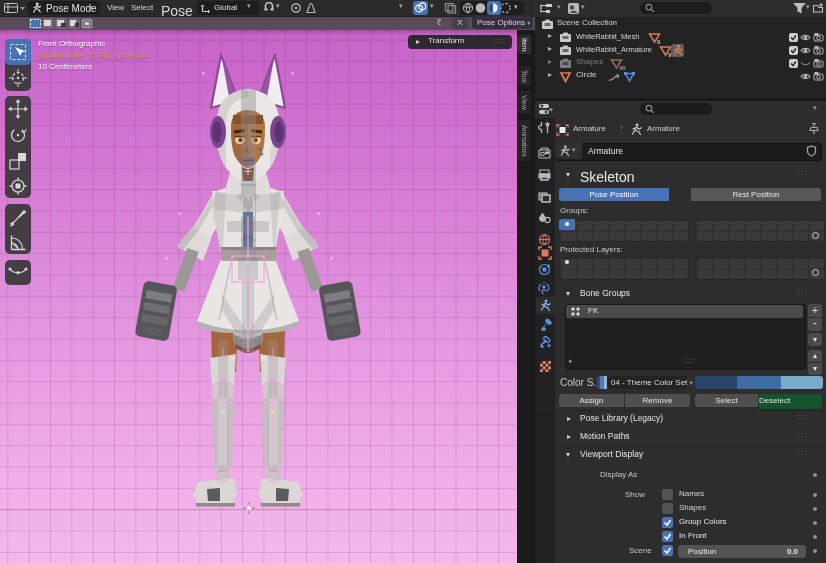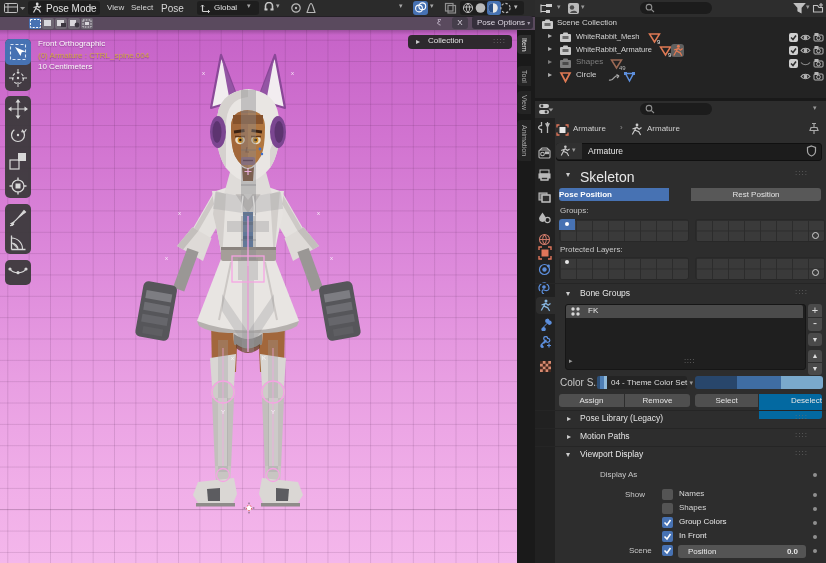--- a/index.html
+++ b/index.html
@@ -198,21 +198,21 @@
 <div class="abs" style="left:31px;top:2px;width:12px;height:12px;">
  <svg width="12" height="12" viewBox="0 0 12 12" stroke="#d8d8d8" stroke-width="1.2" fill="none">
  <circle cx="6.2" cy="2" r="1.4" fill="#d8d8d8" stroke="none"></circle>
         <path d="M6 3.5L4.5 7l-2 3.5M6 3.5l2 2 2-1.5M5 6.5l3 1.5 1.5 2.5M2.5 5.5L6 4.5"></path>
       </svg>
     </div>
 <div class="txt" style="left:46px;top:3px;font-size:10px;color:#e2e2e2;">Pose Mode</div>
 <div class="txt" style="left:89px;top:3.5px;font-size:7px;color:#a8a8a8;">▾</div>
 <div class="txt" style="left:107px;top:3px;font-size:8px;color:#d6d6d6;">View</div>
 <div class="txt" style="left:131px;top:3px;font-size:8px;color:#d6d6d6;">Select</div>
-<div class="txt" style="left:161px;top:3px;font-size:10px;color:#d6d6d6;">Pose</div>
+<div class="txt" style="left:161px;top:3px;font-size:14px;color:#d6d6d6;">Pose</div>
 <div class="abs" style="left:197px;top:1px;width:62px;height:14px;background:#1e1e1e;border-radius:3px;"></div>
 <div class="abs" style="left:200px;top:2px;width:12px;height:12px;">
  <svg width="12" height="12" viewBox="0 0 12 12" fill="none" stroke="#d0d0d0" stroke-width="1.2">
  <path d="M2.5 9.5h7M2.5 9.5V3"></path>
         <path d="M2.5 3l1.5 1.5M2.5 3L1 4.5M9.5 9.5L8 8M9.5 9.5L8 11" stroke-width="1"></path>
       </svg>
     </div>
 <div class="txt" style="left:214px;top:3px;font-size:8px;color:#e2e2e2;">Global</div>
 <div class="txt" style="left:247px;top:2px;font-size:7px;color:#a8a8a8;">▾</div>
 <div class="abs" style="left:263px;top:2px;width:12px;height:12px;">
@@ -363,21 +363,21 @@
  <svg width="26" height="25" viewBox="0 0 26 25" fill="none" stroke="#d8d8d8">
         <path d="M5 9c3 5 13 5 16 0" stroke-width="1.2"></path>
         <circle cx="5" cy="9" r="1.6" fill="#d8d8d8" stroke="none"></circle>
         <circle cx="21" cy="9" r="1.6" fill="#d8d8d8" stroke="none"></circle>
         <circle cx="13" cy="12.7" r="1.6" fill="#d8d8d8" stroke="none"></circle>
       </svg>
     </div>
 
 <div class="abs" style="left:408px;top:35px;width:104px;height:14px;background:rgba(38,38,38,.95);border-radius:4px;">
  <span style="position:absolute;left:8px;top:2px;font-size:8px;color:#cdcdcd;">▸</span>
- <span style="position:absolute;left:20px;top:1px;font-size:8px;color:#e3e3e3;">Collection</span>
+ <span style="position:absolute;left:20px;top:1px;font-size:8px;color:#e3e3e3;">Transform</span>
  <span style="position:absolute;right:6px;top:1px;font-size:8px;color:#7e7e7e;letter-spacing:1px;">::::</span>
     </div>
 <div class="abs" style="left:517px;top:35px;width:14px;height:19px;background:#2e2e2e;border-radius:4px 0 0 4px;overflow:hidden;">
       <div style="writing-mode:vertical-rl;font-size:7px;color:#e5e5e5;width:14px;height:19px;display:flex;align-items:center;justify-content:center;">Item</div>
     </div>
 <div class="abs" style="left:517px;top:66px;width:14px;height:20px;background:#242424;border-radius:4px 0 0 4px;overflow:hidden;">
       <div style="writing-mode:vertical-rl;font-size:7px;color:#ababab;width:14px;height:20px;display:flex;align-items:center;justify-content:center;">Tool</div>
     </div>
 <div class="abs" style="left:517px;top:91px;width:14px;height:23px;background:#242424;border-radius:4px 0 0 4px;overflow:hidden;">
       <div style="writing-mode:vertical-rl;font-size:7px;color:#ababab;width:14px;height:23px;display:flex;align-items:center;justify-content:center;">View</div>
@@ -726,21 +726,21 @@
 <div class="txt" style="left:588px;top:146px;font-size:8.5px;color:#e8e8e8;">Armature</div>
 <div class="abs" style="left:806px;top:145px;width:11px;height:12px;">
       <svg width="11" height="12" fill="none" stroke="#a8a8a8" stroke-width="1.2">
         <path d="M5.5 1L9.5 2.5V6c0 2.5-1.8 4.2-4 5C3.3 10.2 1.5 8.5 1.5 6V2.5z"></path>
       </svg>
     </div>
 
 <div class="txt" style="left:566px;top:170px;font-size:8px;color:#cfcfcf;">▾</div>
 <div class="txt" style="left:580px;top:169px;font-size:14px;color:#e8e8e8;">Skeleton</div>
 <div class="txt" style="left:795px;top:168px;font-size:8px;color:#6e6e6e;letter-spacing:1px;">::::</div>
-<div class="abs" style="left:559px;top:188px;width:110px;height:13px;background:#4772b3;border-radius:3px 0 0 3px;font-size:8px;color:#fff;line-height:13px;font-weight:bold;">Pose Position</div>
+<div class="abs" style="left:559px;top:188px;width:110px;height:13px;background:#4772b3;border-radius:3px 0 0 3px;text-align:center;font-size:8px;color:#fff;line-height:13px;">Pose Position</div>
 <div class="abs" style="left:691px;top:188px;width:130px;height:13px;background:#585858;border-radius:0 3px 3px 0;text-align:center;font-size:8px;color:#e4e4e4;line-height:13px;">Rest Position</div>
 <div class="txt" style="left:560px;top:206px;font-size:8px;color:#c8c8c8;">Groups:</div>
 <div class="abs" style="left:559px;top:219px;width:128px;height:21px;background:#3a3a3a;border:1px solid #282828;border-radius:3px;
  background-image:linear-gradient(to right,#2c2c2c 0 1px,transparent 1px),linear-gradient(to bottom,#2c2c2c 0 1px,transparent 1px);background-size:16px 100%,100% 10.5px;"></div>
 <div class="abs" style="left:559px;top:219px;width:16px;height:10.5px;background:#4772b3;border-radius:3px 0 0 0;">
       <div style="position:absolute;left:6px;top:3.2px;width:4px;height:4px;background:#fff;border-radius:50%;"></div>
     </div>
 <div class="abs" style="left:695px;top:219px;width:128px;height:21px;background:#3a3a3a;border:1px solid #282828;border-radius:3px;
  background-image:linear-gradient(to right,#2c2c2c 0 1px,transparent 1px),linear-gradient(to bottom,#2c2c2c 0 1px,transparent 1px);background-size:16px 100%,100% 10.5px;"></div>
 <div class="abs" style="left:812px;top:232px;width:5px;height:5px;border:1px solid #d0d0d0;border-radius:50%;"></div>
@@ -776,21 +776,21 @@
 <div class="abs" style="left:808px;top:350px;width:14px;height:12px;background:#4a4a4a;border-radius:3px 3px 0 0;text-align:center;line-height:12px;font-size:7px;color:#ddd;">▲</div>
 <div class="abs" style="left:808px;top:363px;width:14px;height:12px;background:#4a4a4a;border-radius:0 0 3px 3px;text-align:center;line-height:12px;font-size:7px;color:#ddd;">▼</div>
 
 <div class="txt" style="left:560px;top:377px;font-size:10px;color:#c8c8c8;">Color S...</div>
 <div class="abs" style="left:597px;top:376px;width:10px;height:13px;border-radius:2px 0 0 2px;background:linear-gradient(to right,#2d4f77 0 33%,#4f7fb5 33% 66%,#8fb8d8 66%);"></div>
 <div class="abs" style="left:607px;top:376px;width:80px;height:13px;background:#242424;border-radius:0 3px 3px 0;font-size:8px;color:#ddd;line-height:13px;padding-left:4px;box-sizing:border-box;white-space:nowrap;">04 - Theme Color Set <span style="font-size:7px;color:#999;">▾</span></div>
 <div class="abs" style="left:695px;top:376px;width:128px;height:13px;border-radius:3px;background:linear-gradient(to right,#28466b 0 33%,#3f6da3 33% 67%,#7aa9cc 67%);"></div>
 <div class="abs" style="left:559px;top:394px;width:65px;height:13px;background:#4f4f4f;border-radius:3px 0 0 3px;text-align:center;font-size:8px;color:#e4e4e4;line-height:13px;">Assign</div>
 <div class="abs" style="left:625px;top:394px;width:65px;height:13px;background:#4f4f4f;border-radius:0 3px 3px 0;text-align:center;font-size:8px;color:#e4e4e4;line-height:13px;">Remove</div>
 <div class="abs" style="left:695px;top:394px;width:63px;height:13px;background:#4f4f4f;border-radius:3px 0 0 3px;text-align:center;font-size:8px;color:#e4e4e4;line-height:13px;">Select</div>
-<div class="abs" style="left:759px;top:394px;width:63px;height:25px;background:#0369a1;border-radius:0 3px 3px 0;text-align:right;font-size:8px;color:#e4e4e4;line-height:13px;">Deselect</div>
+<div class="abs" style="left:759px;top:394px;width:63px;height:15px;background:#14532d;border-radius:0 3px 3px 0;text-align:left;font-size:8px;color:#e4e4e4;line-height:13px;">Deselect</div>
 
 <div class="abs" style="left:535px;top:410px;width:291px;height:1px;background:#252525;"></div>
 <div class="txt" style="left:567px;top:414px;font-size:8px;color:#cfcfcf;">▸</div>
 <div class="txt" style="left:580px;top:413px;font-size:8.5px;color:#e4e4e4;">Pose Library (Legacy)</div>
 <div class="txt" style="left:795px;top:412px;font-size:8px;color:#6e6e6e;letter-spacing:1px;">::::</div>
 <div class="abs" style="left:535px;top:428px;width:291px;height:1px;background:#252525;"></div>
 <div class="txt" style="left:567px;top:432px;font-size:8px;color:#cfcfcf;">▸</div>
 <div class="txt" style="left:580px;top:431px;font-size:8.5px;color:#e4e4e4;">Motion Paths</div>
 <div class="txt" style="left:795px;top:430px;font-size:8px;color:#6e6e6e;letter-spacing:1px;">::::</div>
 <div class="abs" style="left:535px;top:446px;width:291px;height:1px;background:#252525;"></div>

